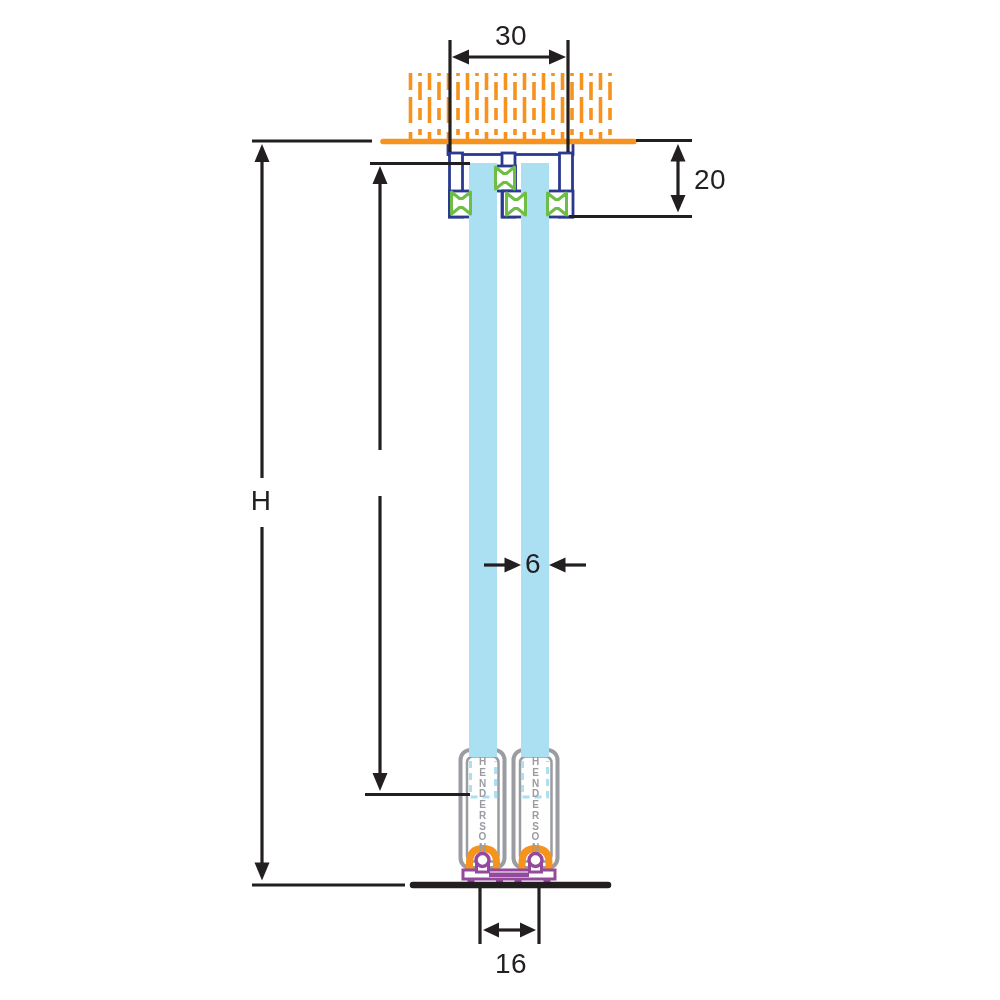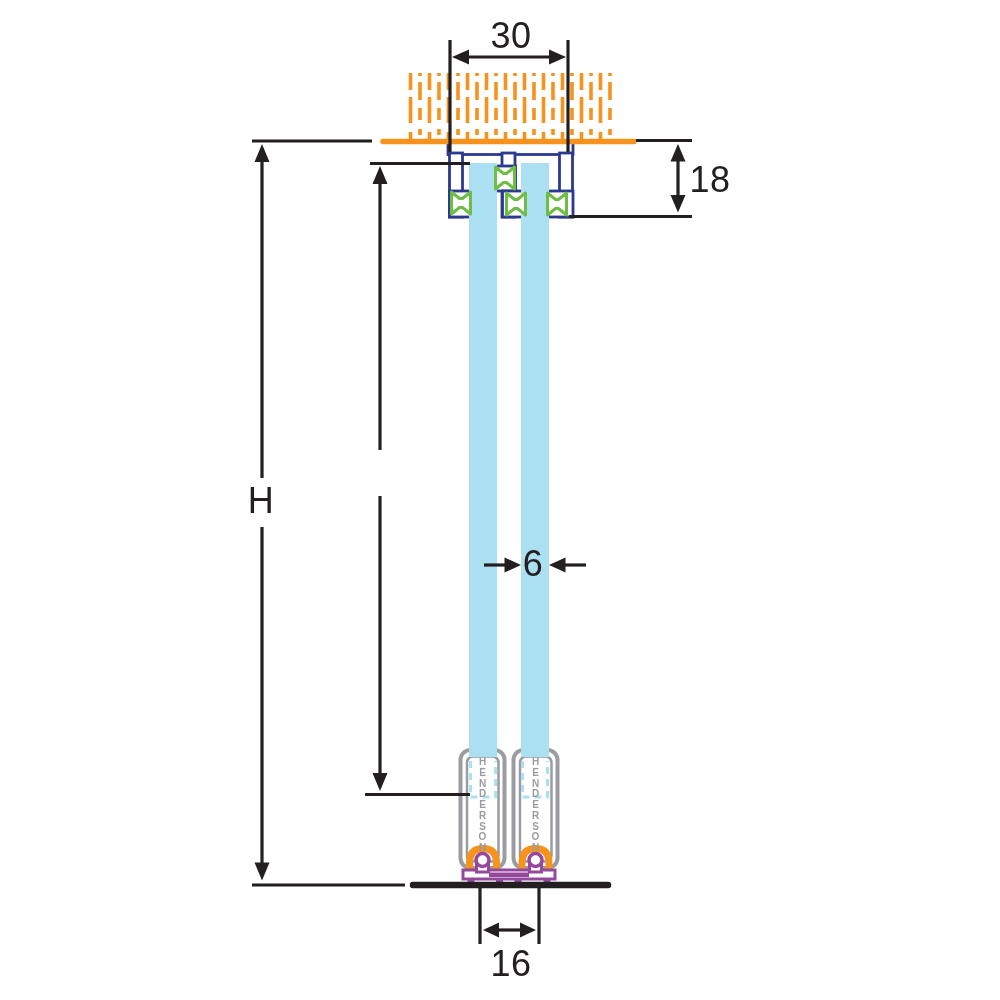--- a/index.html
+++ b/index.html
@@ -7,21 +7,21 @@
     position:relative;
     width:1000px;height:1000px;
     background:#ffffff;
     font-family:"Liberation Sans", sans-serif;
     overflow:hidden;
   }
   .canvas svg{position:absolute;left:0;top:0;}
   .dim-label{
     position:absolute;
     transform:translate(-50%,-50%);
-    font-size:36px;
+    font-size:28px;
     color:#231F20;
     white-space:nowrap;
     letter-spacing:0.5px;
   }
   .vtext{
     position:absolute;
     transform:translateX(-50%);
     display:flex;
     flex-direction:column;
     justify-content:space-between;
@@ -153,21 +153,21 @@
   <g stroke="#231F20" stroke-width="3.2" fill="#231F20">
     <line x1="480" y1="888" x2="480" y2="944"></line>
     <line x1="539" y1="888" x2="539" y2="944"></line>
     <line x1="496" y1="930" x2="523" y2="930"></line>
     <polygon points="483,930 499,922.5 499,937.5" stroke="none"></polygon>
     <polygon points="536,930 520,922.5 520,937.5" stroke="none"></polygon>
   </g>
 </svg>
 
 <div class="dim-label" style="left:511px;top:36px;">30</div>
-<div class="dim-label" style="left:710px;top:180px;">18</div>
+<div class="dim-label" style="left:710px;top:180px;">20</div>
 <div class="dim-label" style="left:261px;top:501px;">H</div>
 <div class="dim-label" style="left:533px;top:564px;">6</div>
 <div class="dim-label" style="left:511px;top:964px;">16</div>
 
 <div class="vtext" style="left:482.5px;top:757px;">
       <span>H</span>
       <span>E</span>
       <span>N</span>
       <span>D</span>
       <span>E</span>

